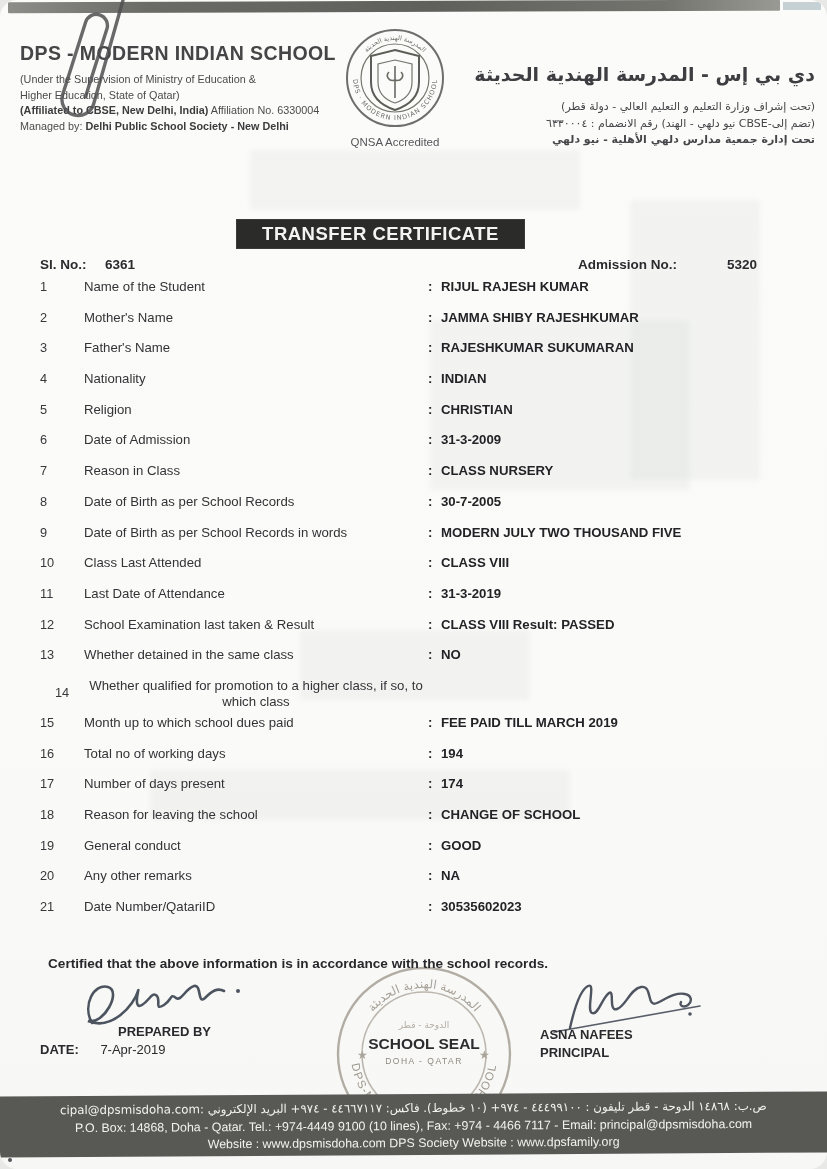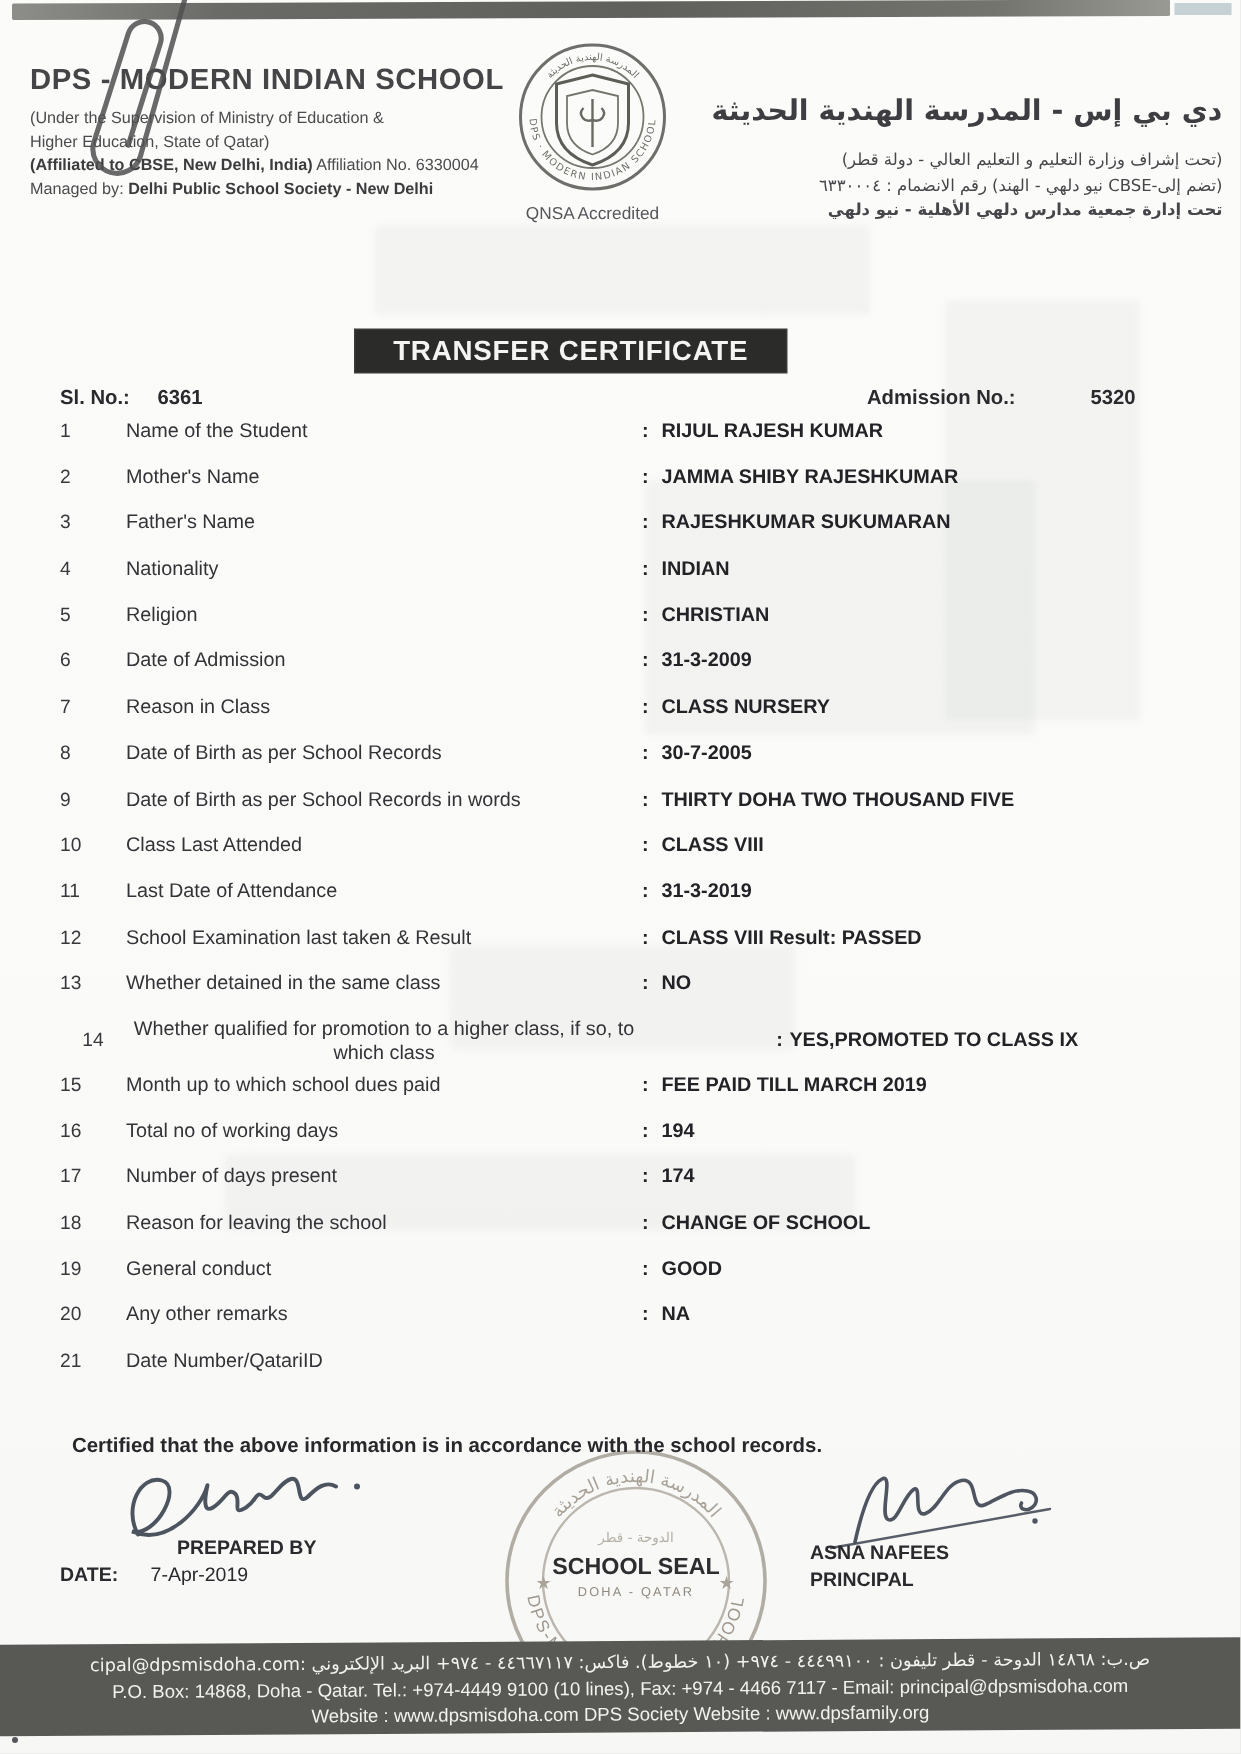--- a/index.html
+++ b/index.html
@@ -4,20 +4,21 @@
 <style>
   html,body{margin:0;padding:0;background:#e8e8e6;}
   .page{
     position:relative;
     width:827px;height:1169px;
     margin:0 auto;
     background:linear-gradient(180deg,#fbfbf9 0%,#fafaf8 60%,#f7f7f5 100%);
     overflow:hidden;
     font-family:"Liberation Sans",sans-serif;
     color:#26262a;
+    border-radius:17px;
   }
   .ghost{position:absolute;background:rgba(110,120,135,.055);filter:blur(2px);border-radius:3px;z-index:0;}
   .scan-strip{
     position:absolute;left:8px;top:1px;width:772px;height:11px;z-index:2;
     background:linear-gradient(90deg,#8d8d89 0%,#6a6a66 18%,#5f5f5b 55%,#74746f 85%,#9a9a95 100%);
     transform:rotate(-.2deg);border-radius:1px;
   }
   .scan-strip-tip{position:absolute;left:783px;top:2px;width:38px;height:8px;background:#aebfc4;opacity:.7;z-index:2;}
   .paperclip{position:absolute;left:52px;top:-8px;z-index:4;transform:rotate(7deg);}
   
@@ -174,21 +175,21 @@
       <span class="val"><span class="colon">:</span><span class="vtext">CLASS NURSERY</span></span>
     </div>
       <div class="row">
       <span class="num">8</span>
       <span class="label">Date of Birth as per School Records</span>
       <span class="val"><span class="colon">:</span><span class="vtext">30-7-2005</span></span>
     </div>
       <div class="row">
       <span class="num">9</span>
       <span class="label">Date of Birth as per School Records in words</span>
-      <span class="val"><span class="colon">:</span><span class="vtext">THIRTY DOHA TWO THOUSAND FIVE</span></span>
+      <span class="val"><span class="colon">:</span><span class="vtext">MODERN JULY TWO THOUSAND FIVE</span></span>
     </div>
       <div class="row">
       <span class="num">10</span>
       <span class="label">Class Last Attended</span>
       <span class="val"><span class="colon">:</span><span class="vtext">CLASS VIII</span></span>
     </div>
       <div class="row">
       <span class="num">11</span>
       <span class="label">Last Date of Attendance</span>
       <span class="val"><span class="colon">:</span><span class="vtext">31-3-2019</span></span>
@@ -199,21 +200,20 @@
       <span class="val"><span class="colon">:</span><span class="vtext">CLASS VIII Result: PASSED</span></span>
     </div>
       <div class="row">
       <span class="num">13</span>
       <span class="label">Whether detained in the same class</span>
       <span class="val"><span class="colon">:</span><span class="vtext">NO</span></span>
     </div>
       <div class="row tall">
       <span class="num">14</span>
       <span class="label">Whether qualified for promotion to a higher class, if so, to which class</span>
-      <span class="val"><span class="colon">:</span><span class="vtext">YES,PROMOTED TO CLASS IX</span></span>
     </div>
       <div class="row">
       <span class="num">15</span>
       <span class="label">Month up to which school dues paid</span>
       <span class="val"><span class="colon">:</span><span class="vtext">FEE PAID TILL MARCH 2019</span></span>
     </div>
       <div class="row">
       <span class="num">16</span>
       <span class="label">Total no of working days</span>
       <span class="val"><span class="colon">:</span><span class="vtext">194</span></span>
@@ -234,20 +234,21 @@
       <span class="val"><span class="colon">:</span><span class="vtext">GOOD</span></span>
     </div>
       <div class="row">
       <span class="num">20</span>
       <span class="label">Any other remarks</span>
       <span class="val"><span class="colon">:</span><span class="vtext">NA</span></span>
     </div>
       <div class="row">
       <span class="num">21</span>
       <span class="label">Date Number/QatariID</span>
+      <span class="val"><span class="colon">:</span><span class="vtext">30535602023</span></span>
     </div>
     </div>
 
   <div class="certified">Certified that the above information is in accordance with the school records.</div>
 
   <svg class="seal" width="182" height="182" viewBox="0 0 182 182">
     <defs>
       <path id="sealTop" d="M 25,91 A 66,66 0 0 1 157,91"></path>
       <path id="sealBottom" d="M 18,91 A 73,73 0 0 0 164,91"></path>
     </defs>

